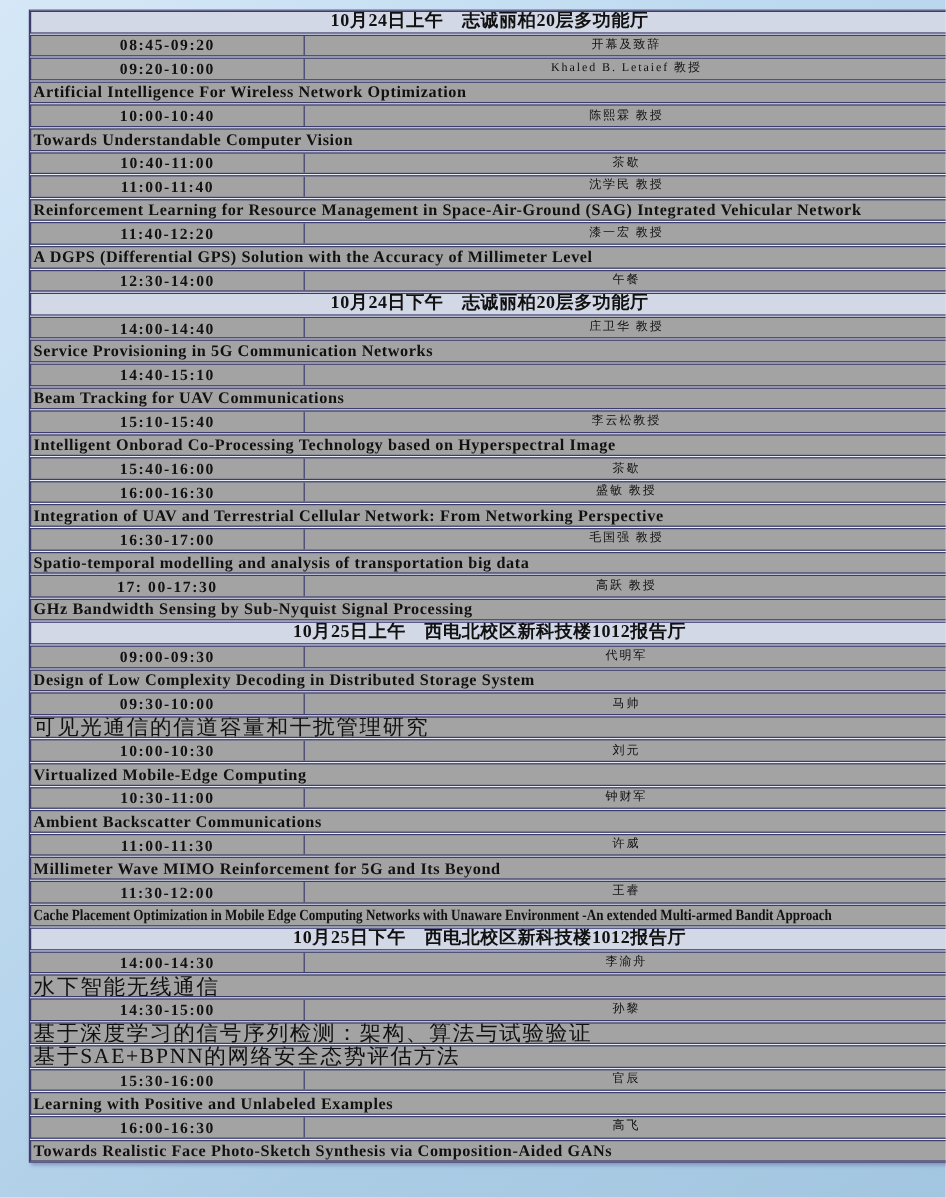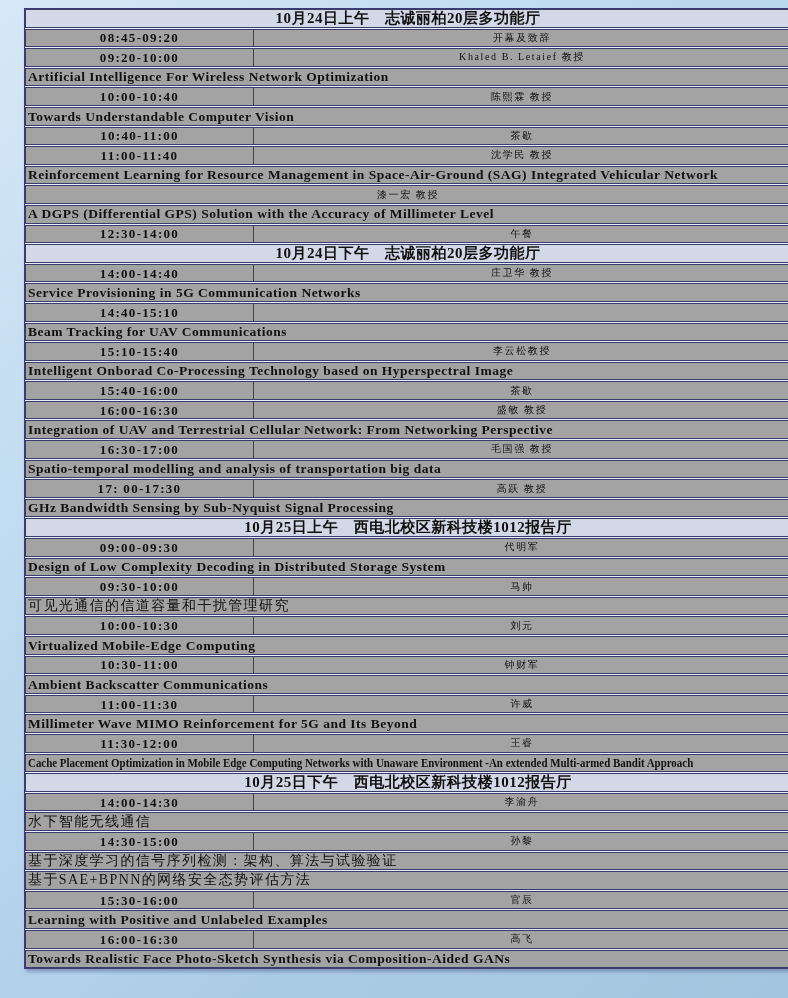--- a/index.html
+++ b/index.html
@@ -43,21 +43,21 @@
   .cell.speaker{
     flex:1;
     font-size:10px;letter-spacing:1.6px;
   }
   .row.title{padding-left:2px;}
   .row.title .title-text{
     display:inline-block;white-space:nowrap;
     font-weight:bold;font-size:13.5px;letter-spacing:.5px;
   }
   .row.title.zh .title-text{
-    font-weight:normal;font-size:14px;letter-spacing:1.4px;
+    font-weight:normal;font-size:18px;letter-spacing:1.4px;
   }
   .row.title.en-condensed .title-text{
     font-size:13px;letter-spacing:0;
     transform:scaleX(.84);transform-origin:0 50%;
   }
 </style>
 </head>
 <body>
 
 <div class="schedule" id="schedule">
@@ -85,20 +85,21 @@
       <div class="cell speaker">茶歇</div>
     </div>
     <div class="row slot">
       <div class="cell time">11:00-11:40</div>
       <div class="cell speaker">沈学民 教授</div>
     </div>
     <div class="row title en">
       <span class="title-text">Reinforcement Learning for Resource Management in Space-Air-Ground (SAG) Integrated Vehicular Network</span>
     </div>
     <div class="row slot">
+      <div class="cell time">11:40-12:20</div>
       <div class="cell speaker">漆一宏 教授</div>
     </div>
     <div class="row title en">
       <span class="title-text">A DGPS (Differential GPS) Solution with the Accuracy of Millimeter Level</span>
     </div>
     <div class="row slot">
       <div class="cell time">12:30-14:00</div>
       <div class="cell speaker">午餐</div>
     </div>
     <div class="row header-row">10月24日下午　志诚丽柏20层多功能厅</div>

